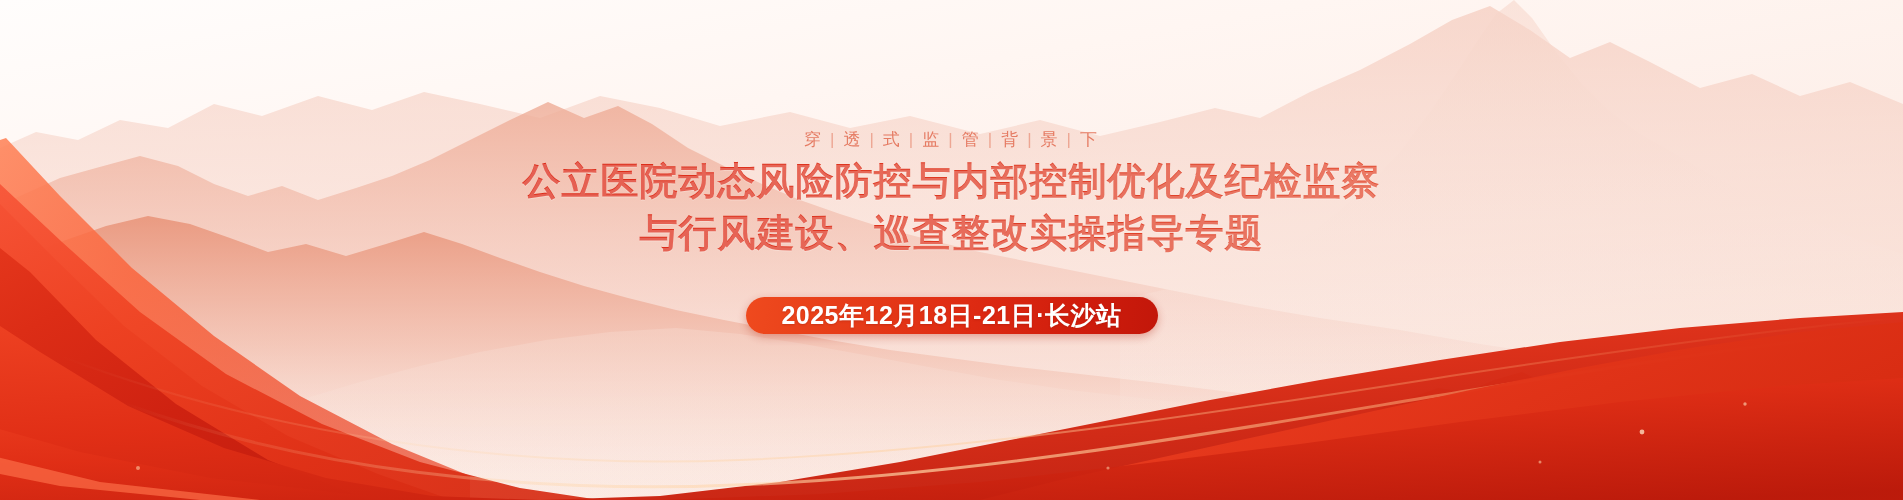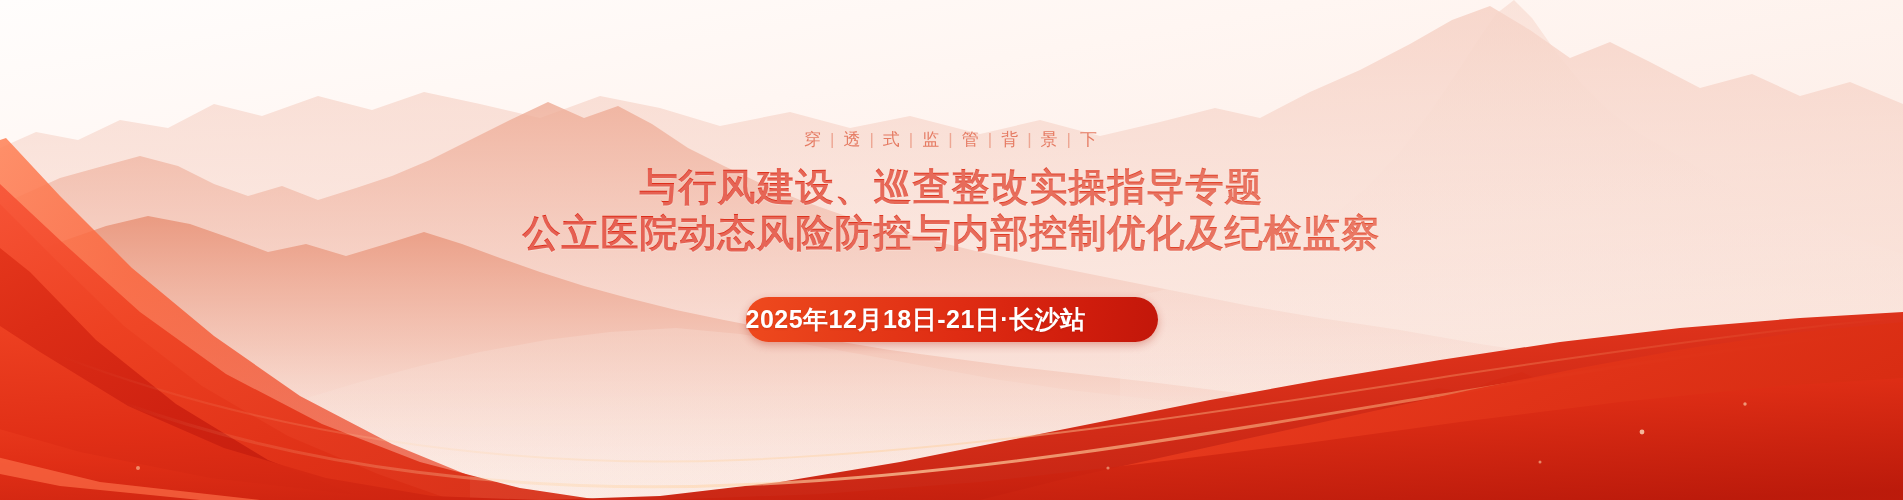--- a/index.html
+++ b/index.html
@@ -36,25 +36,25 @@
     background:linear-gradient(96deg,#e2301c 0%,#dd2a18 30%,#e0432a 62%,#e8583a 88%,#e9624a 100%);
     -webkit-background-clip:text;background-clip:text;
     -webkit-text-fill-color:transparent;color:#dd2f1b;
     text-shadow:0 1px 0 rgba(255,255,255,.25);
   }
   .title .tline2{margin-top:6px;}
 
   .datebadge{
     position:absolute;left:50%;top:297px;
     transform:translateX(-50%);
-    width:412px;height:45px;
+    width:412px;height:37px;
     border-radius:23px;
     background:linear-gradient(100deg,#ef4a1e 0%,#e8401a 18%,#df2c13 52%,#cf1c0c 82%,#c2170a 100%);
     box-shadow:0 3px 9px rgba(176,28,10,.32);
-    display:flex;align-items:center;
+    display:flex;align-items:center;justify-content:center;
   }
   .datebadge .dtext{
     color:#ffffff;font-size:25px;font-weight:700;
     letter-spacing:.5px;white-space:nowrap;
     text-shadow:0 1px 2px rgba(140,20,6,.30);
   }
 </style>
 </head>
 <body>
 
@@ -190,22 +190,22 @@
     <circle cx="1108" cy="468" r="1.6" fill="#ffdfb8" opacity=".5"></circle>
   </svg>
 
   <div class="content">
 
     <div class="subtitle">
       <span class="ch">穿</span><span class="sep">|</span><span class="ch">透</span><span class="sep">|</span><span class="ch">式</span><span class="sep">|</span><span class="ch">监</span><span class="sep">|</span><span class="ch">管</span><span class="sep">|</span><span class="ch">背</span><span class="sep">|</span><span class="ch">景</span><span class="sep">|</span><span class="ch">下</span>
     </div>
 
     <div class="title">
+      <span class="tline">公立医院动态风险防控与内部控制优化及纪检监察</span>
       <span class="tline tline2">与行风建设、巡查整改实操指导专题</span>
-      <span class="tline">公立医院动态风险防控与内部控制优化及纪检监察</span>
     </div>
 
     <div class="datebadge">
       <span class="dtext">2025年12月18日-21日·长沙站</span>
     </div>
 
   </div>
 </div>
 
 </body></html>

